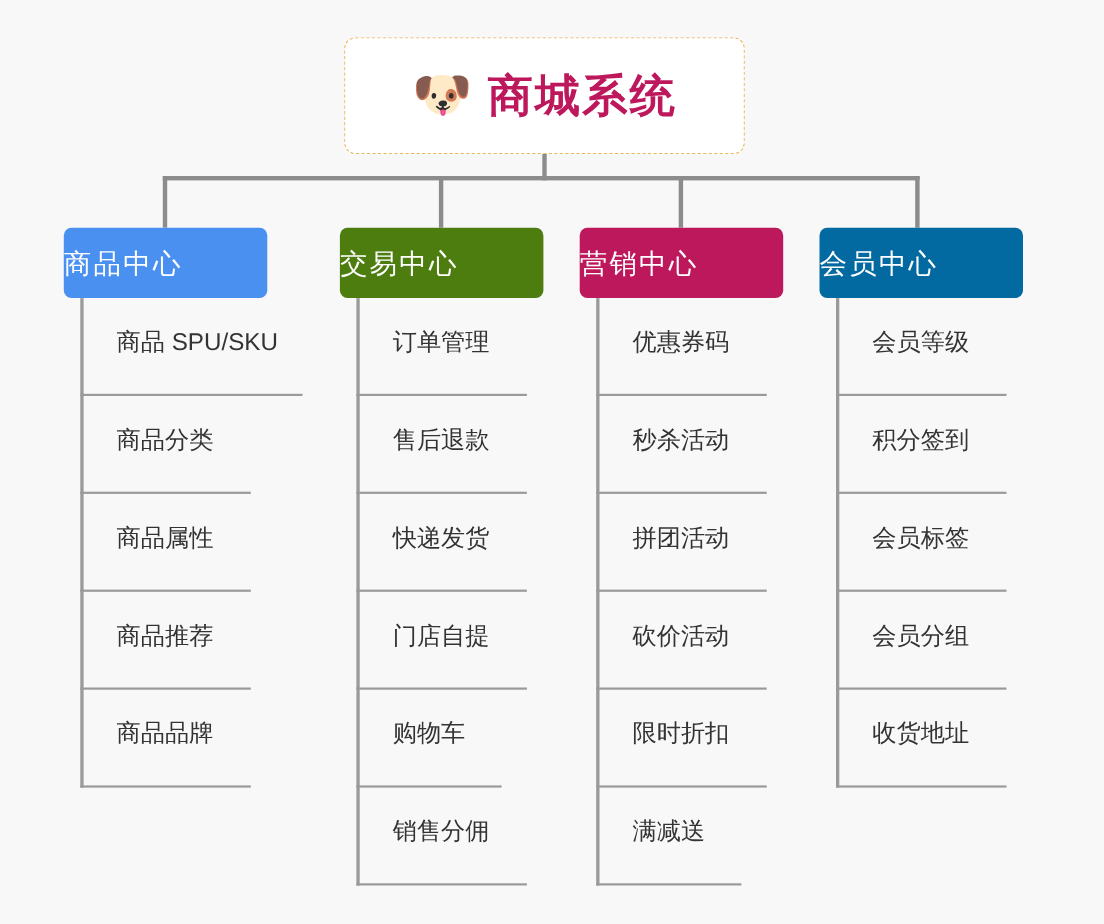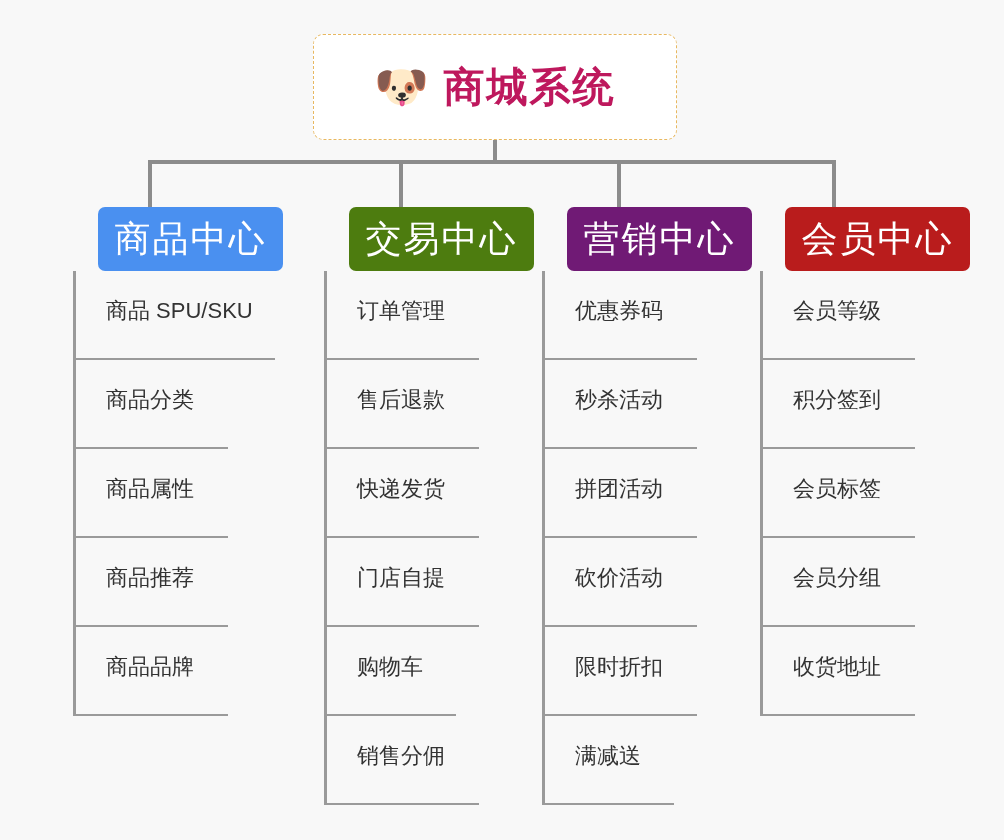--- a/index.html
+++ b/index.html
@@ -76,26 +76,24 @@
   .column {
     position: absolute;
     top: 207px;
   }
   .cat-header {
     box-sizing: border-box;
     height: 64px;
     border-radius: 7px;
     display: flex;
     align-items: center;
-    justify-content: center;
     color: #ffffff;
-    font-size: 36px;
+    font-size: 25px;
     letter-spacing: 2px;
     white-space: nowrap;
-    margin-left: 40px;
   }
 
   
   .leaf-list {
     position: relative;
     margin-top: 0;
     padding-left: 0;
   }
   .leaf-trunk {
     position: absolute;
@@ -201,21 +199,21 @@
         <span class="leaf-rule" style="width:132px"></span>
       </div>
       <div class="leaf-item">
         <span class="leaf-label">销售分佣</span>
         <span class="leaf-rule" style="width:155px"></span>
       </div>
     </div>
   </div>
 
   <div class="column" style="left:527px;width:230px">
-    <div class="cat-header" style="width:185px;background:#701a75">
+    <div class="cat-header" style="width:185px;background:#be185d">
       <span>营销中心</span>
     </div>
     <div class="leaf-list">
       <div class="leaf-trunk"></div>
       <div class="leaf-item">
         <span class="leaf-label">优惠券码</span>
         <span class="leaf-rule" style="width:155px"></span>
       </div>
       <div class="leaf-item">
         <span class="leaf-label">秒杀活动</span>
@@ -234,21 +232,21 @@
         <span class="leaf-rule" style="width:155px"></span>
       </div>
       <div class="leaf-item">
         <span class="leaf-label">满减送</span>
         <span class="leaf-rule" style="width:132px"></span>
       </div>
     </div>
   </div>
 
   <div class="column" style="left:745px;width:230px">
-    <div class="cat-header" style="width:185px;background:#b91c1c">
+    <div class="cat-header" style="width:185px;background:#0369a1">
       <span>会员中心</span>
     </div>
     <div class="leaf-list">
       <div class="leaf-trunk"></div>
       <div class="leaf-item">
         <span class="leaf-label">会员等级</span>
         <span class="leaf-rule" style="width:155px"></span>
       </div>
       <div class="leaf-item">
         <span class="leaf-label">积分签到</span>

